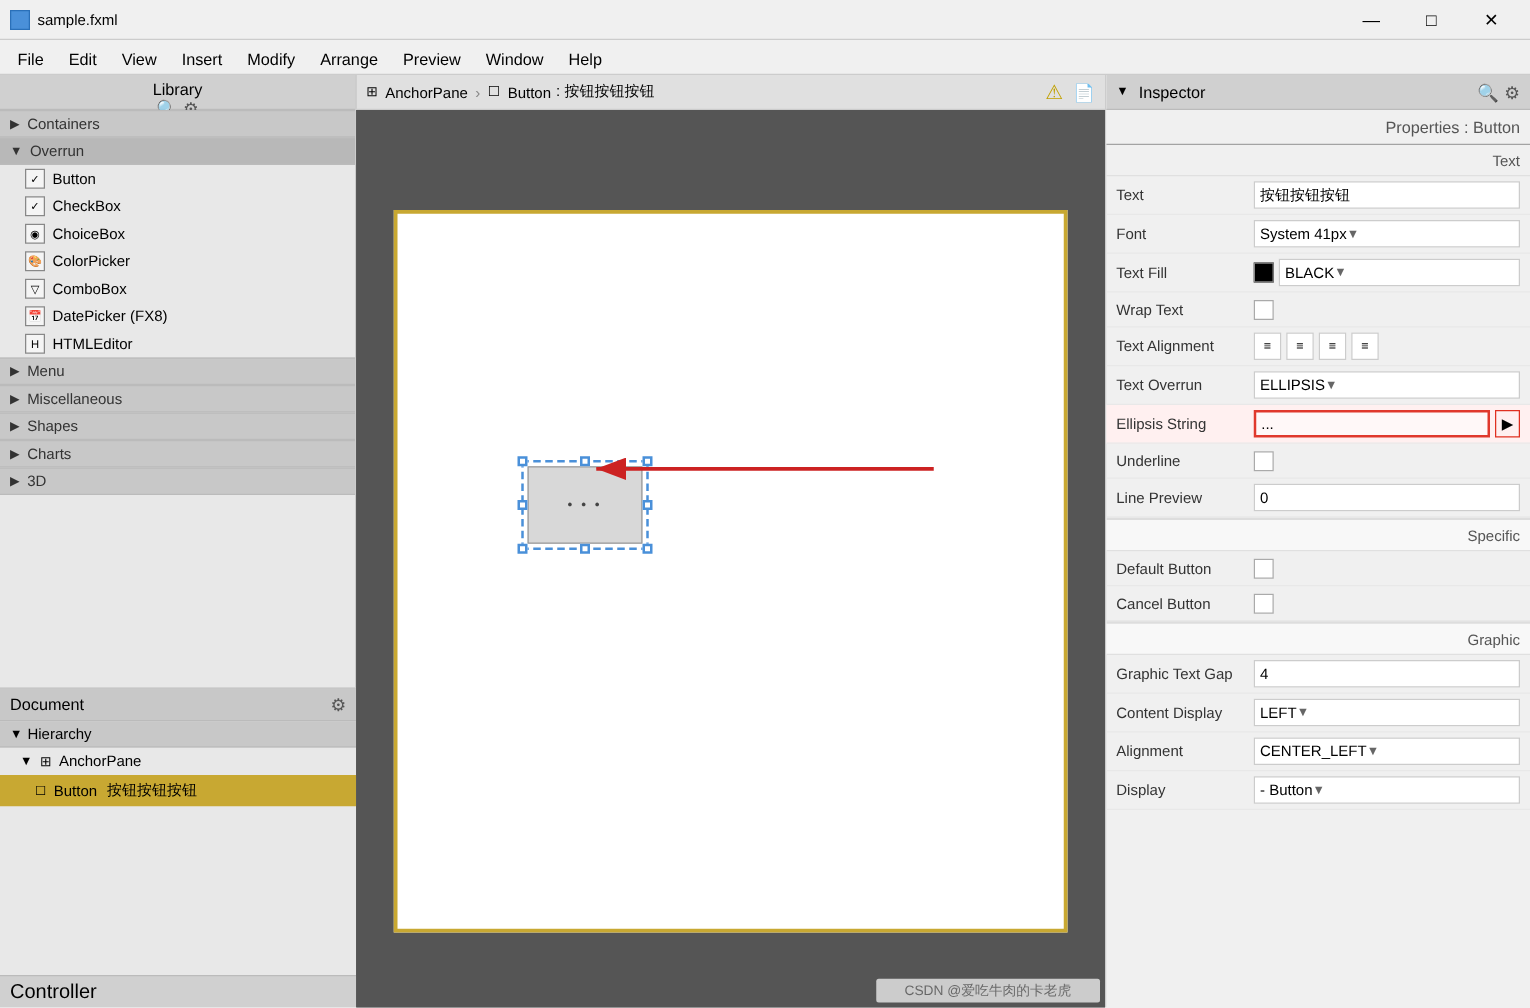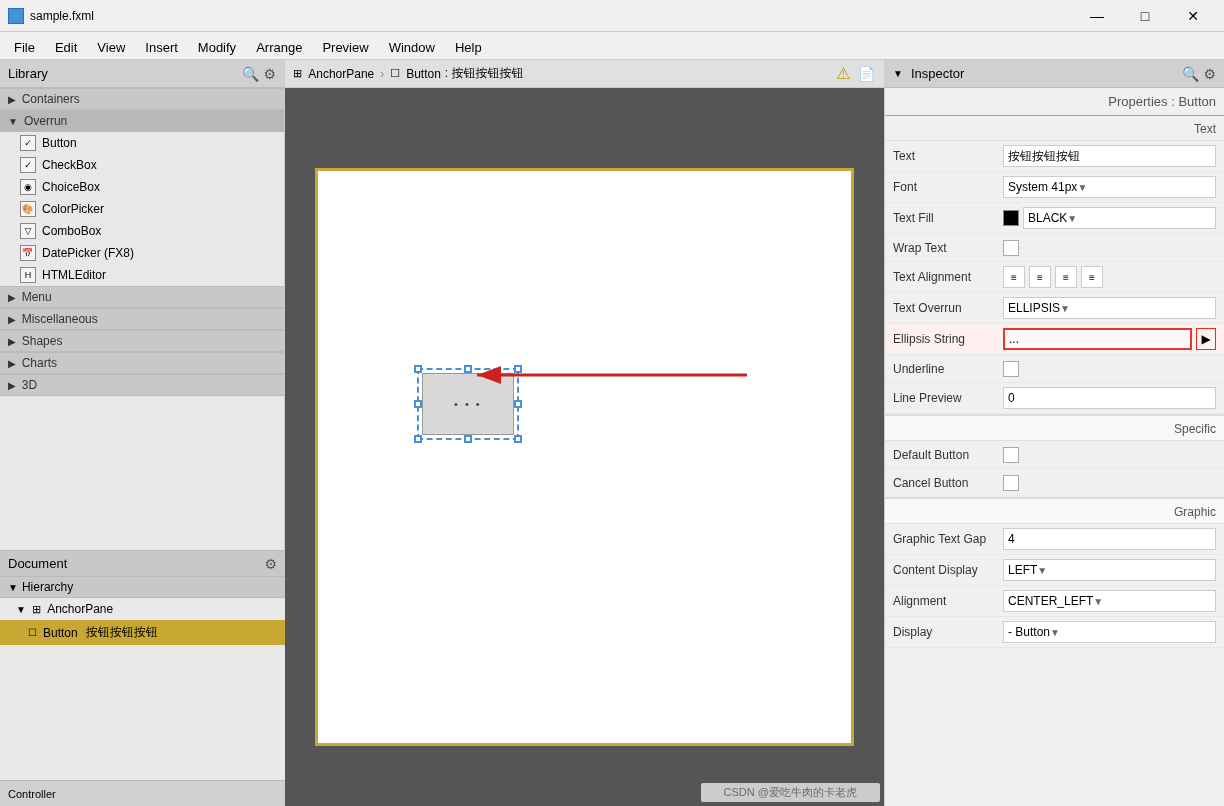--- a/index.html
+++ b/index.html
@@ -58,20 +58,21 @@
     .panel-header {
       background: #d0d0d0;
       padding: 4px 8px;
       font-size: 13px;
       font-weight: 500;
       display: flex;
       align-items: center;
       justify-content: space-between;
       border-bottom: 1px solid #bbb;
       height: 28px;
+      flex-direction: column;
     }
     .panel-header-icons { display: flex; gap: 4px; align-items: center; }
     .panel-header-icon { font-size: 14px; cursor: pointer; color: #555; }
 
     .section-header {
       background: #c8c8c8;
       padding: 3px 8px;
       font-size: 12px;
       color: #333;
       display: flex;
@@ -455,21 +456,21 @@
         <span style="font-size:10px;">▼</span>
         <span style="font-size:11px; margin: 0 2px;">⊞</span>
         <span>AnchorPane</span>
       </div>
       <div class="tree-item selected" style="padding-left: 28px;">
         <span style="font-size:10px; margin-right: 2px;">☐</span>
         <span>Button</span>
         <span style="margin-left: 4px;">按钮按钮按钮</span>
       </div>
 
-      <div style="position: absolute; bottom: 0; left: 0; right: 0; background: #d0d0d0; padding: 3px 8px; font-size: 11px; border-top: 1px solid #bbb; height: 26px; display: flex; align-items: center; justify-content: space-between;">
+      <div style="position: absolute; bottom: 0; left: 0; right: 0; background: #d0d0d0; padding: 3px 8px; font-size: 16px; border-top: 1px solid #bbb; height: 26px; display: flex; align-items: center; justify-content: space-between;">
         <span>Controller</span>
       </div>
     </div>
   </div>
 
   <div class="center-panel">
 
     <div class="canvas-toolbar">
       <div class="breadcrumb-item">
         <span style="font-size: 11px; margin-right: 2px;">⊞</span>

